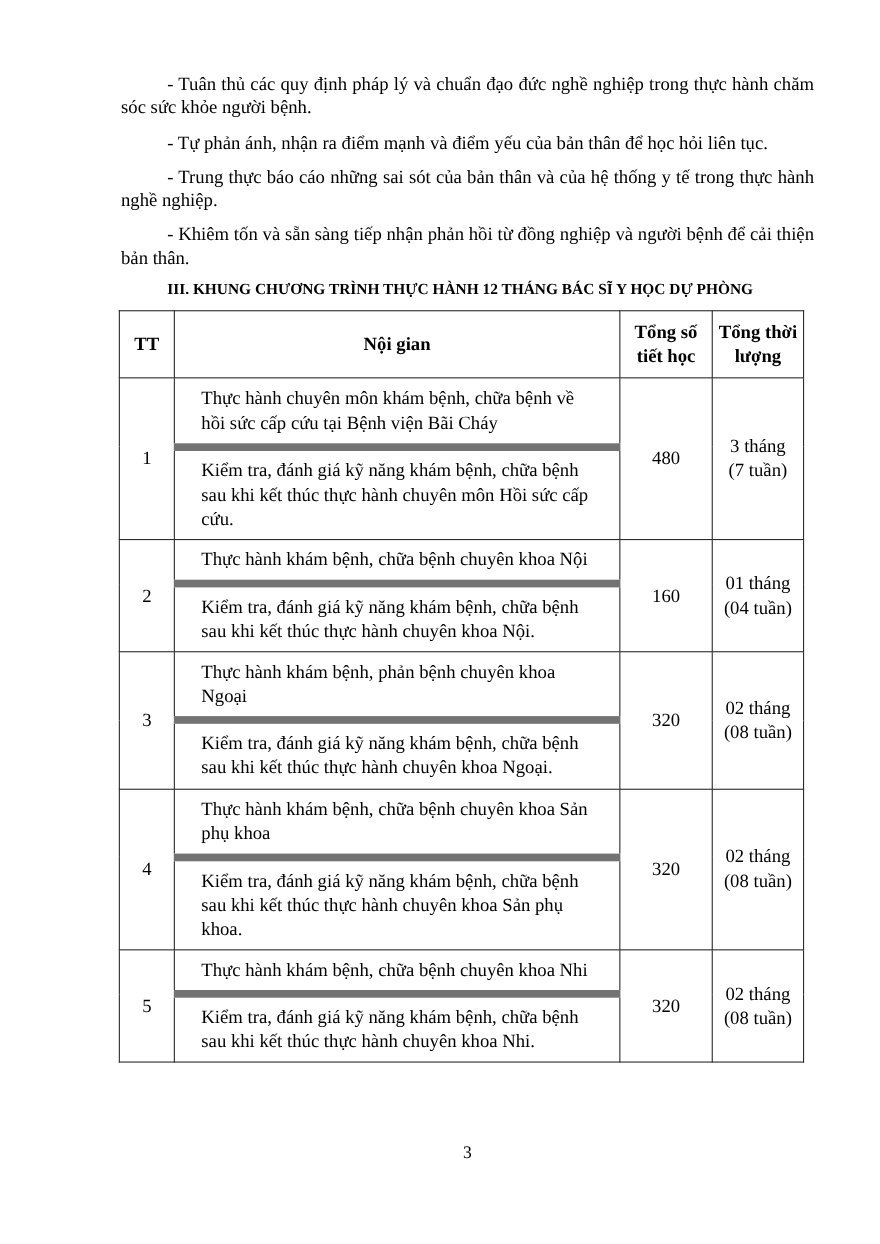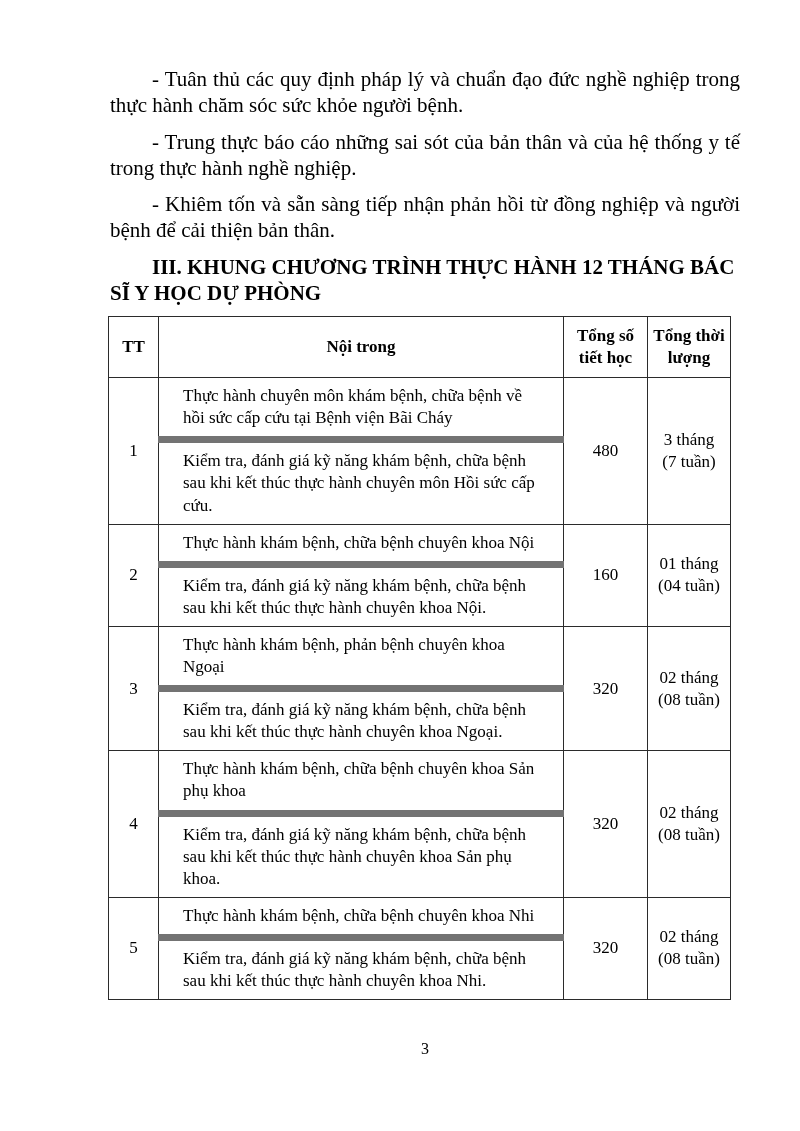--- a/index.html
+++ b/index.html
@@ -14,28 +14,28 @@
     width: 800px; height: 1131px;
     background: #ffffff;
     overflow: hidden;
   }
   .content {
     position: absolute;
     left: 110px; top: 66px;
     width: 630px;
   }
   .para {
-    font-size: 21px;
+    font-size: 17px;
     line-height: 1.25;
     text-align: justify;
     text-indent: 42px;
     margin-bottom: 10px;
   }
   .heading {
-    font-size: 21px;
+    font-size: 14px;
     font-weight: bold;
     line-height: 1.25;
     text-indent: 42px;
     text-align: left;
     margin-top: 4px;
     margin-bottom: 10px;
   }
   table.curriculum {
     border-collapse: collapse;
     table-layout: fixed;
@@ -86,37 +86,38 @@
     font-size: 16px;
   }
 </style>
 </head>
 <body>
 
 <div class="page">
   <div class="content">
 
     <p class="para">- Tuân thủ các quy định pháp lý và chuẩn đạo đức nghề nghiệp trong thực hành chăm sóc sức khỏe người bệnh.</p>
+    <p class="para">- Tự phản ánh, nhận ra điểm mạnh và điểm yếu của bản thân để học hỏi liên tục.</p>
     <p class="para">- Trung thực báo cáo những sai sót của bản thân và của hệ thống y tế trong thực hành nghề nghiệp.</p>
     <p class="para">- Khiêm tốn và sẵn sàng tiếp nhận phản hồi từ đồng nghiệp và người bệnh để cải thiện bản thân.</p>
 
     <h3 class="heading">III. KHUNG CHƯƠNG TRÌNH THỰC HÀNH 12 THÁNG BÁC SĨ Y HỌC DỰ PHÒNG</h3>
 
 
     <table class="curriculum">
       <colgroup>
         <col class="c-tt">
           <col class="c-nd">
           <col class="c-th">
           <col class="c-dur">
       </colgroup>
       <thead>
         <tr>
           <th>TT</th>
-          <th>Nội trong</th>
+          <th>Nội gian</th>
           <th>Tổng số tiết học</th>
           <th>Tổng thời lượng</th>
         </tr>
       </thead>
       <tbody>
 
         <tr class="sub-a">
           <td class="tt-cell" rowspan="2">1</td>
           <td class="content-cell">Thực hành chuyên môn khám bệnh, chữa bệnh về hồi sức cấp cứu tại Bệnh viện Bãi Cháy</td>
           <td class="num-cell" rowspan="2">480</td>

